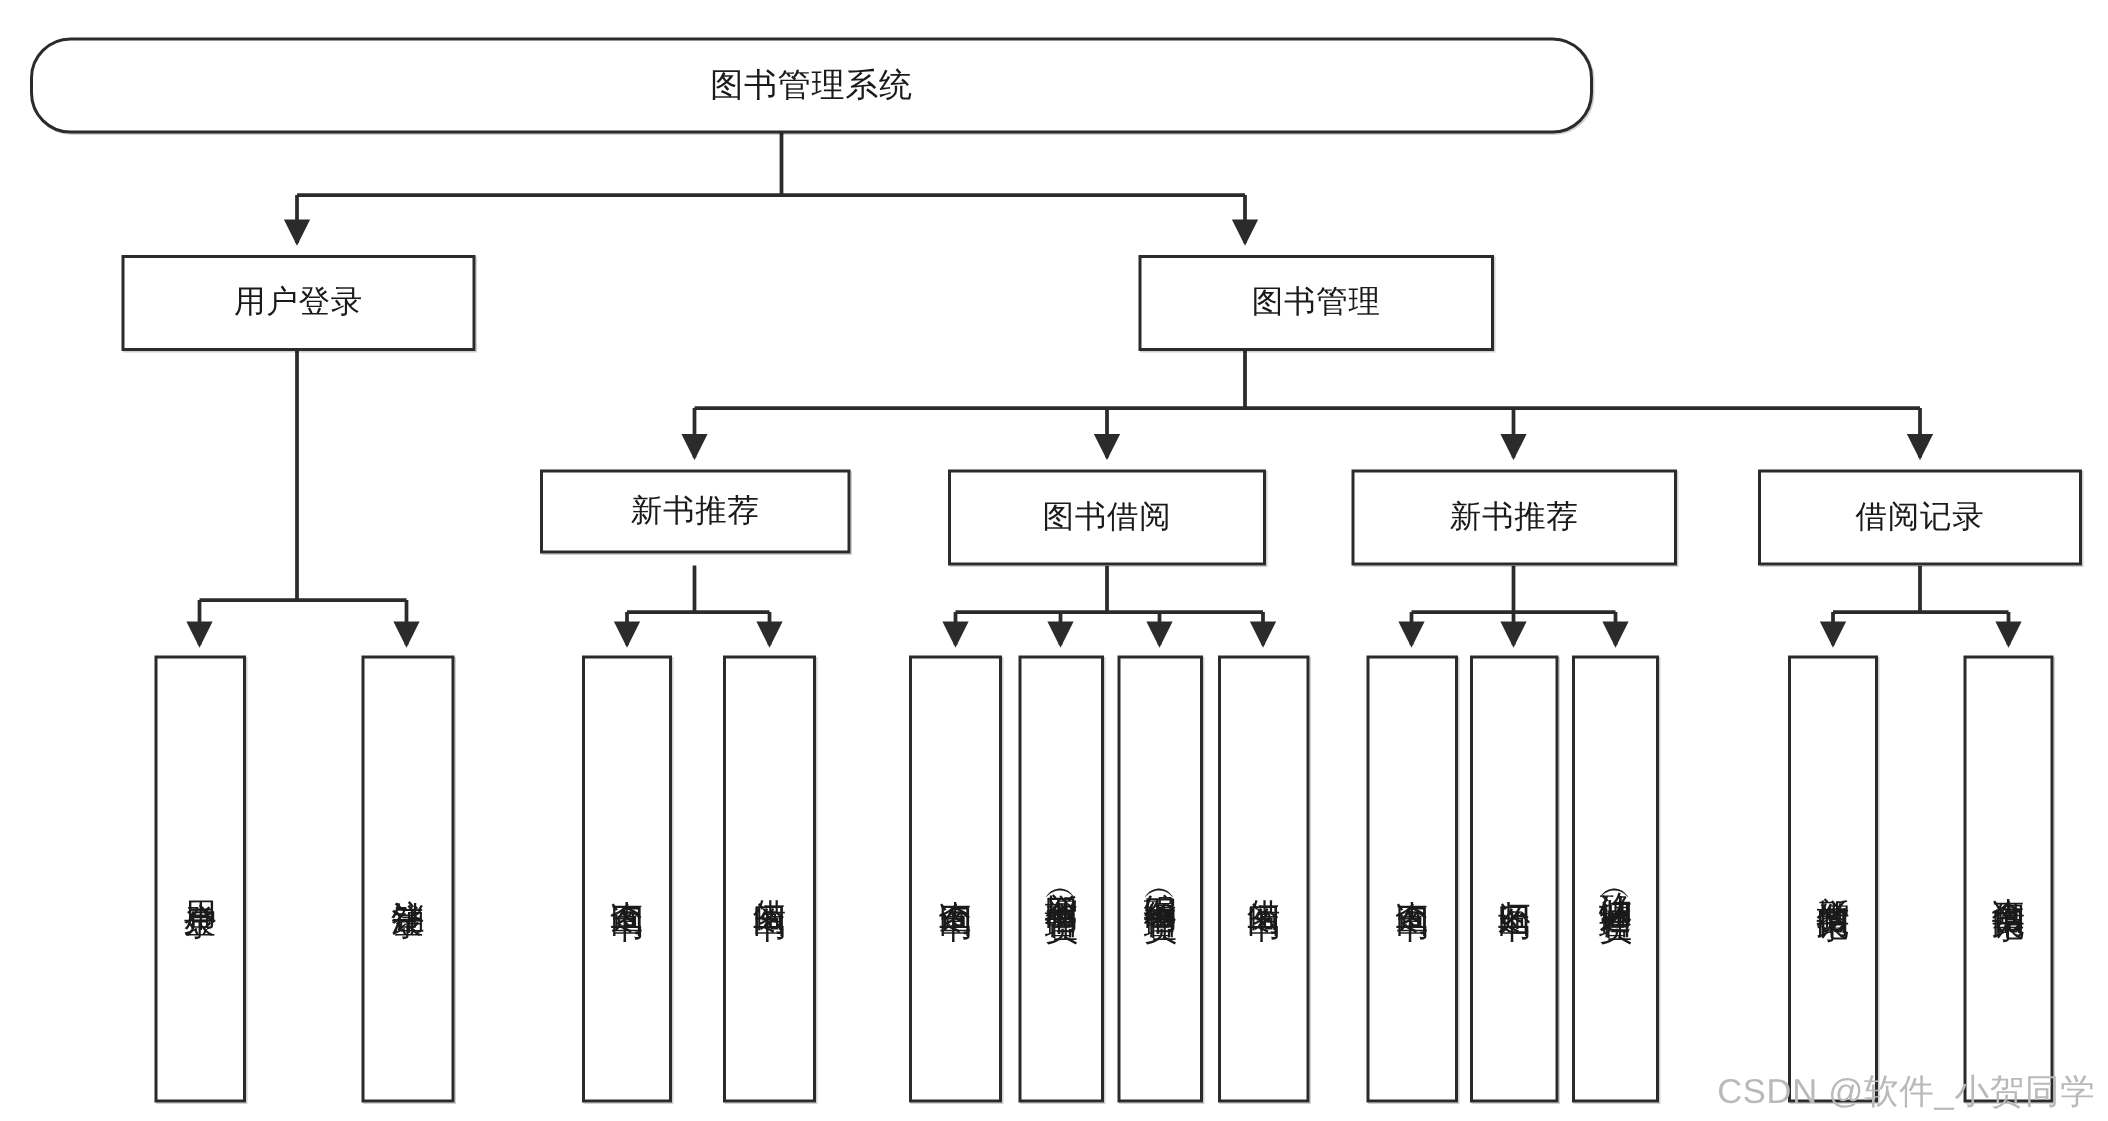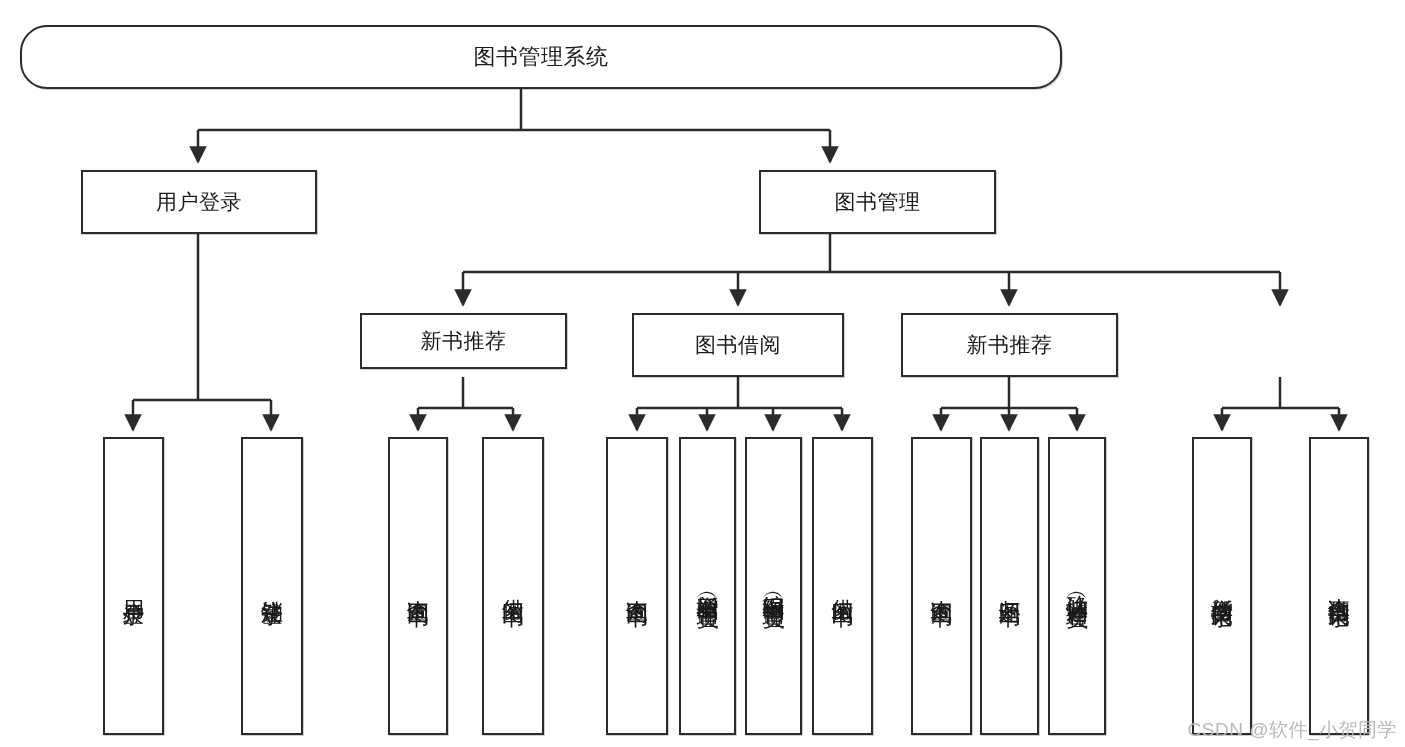--- a/index.html
+++ b/index.html
@@ -62,21 +62,21 @@
     font-size: 22px;
     line-height: 1.18;
     letter-spacing: 2px;
     white-space: normal;
     max-height: 100%;
   }
   .watermark {
     position: absolute;
     right: 8px;
     bottom: 4px;
-    font-size: 19px;
+    font-size: 23px;
     color: #b9b9b9;
     letter-spacing: 0.5px;
     user-select: none;
     white-space: nowrap;
   }
 </style>
 </head>
 <body>
 
 <div id="canvas">
@@ -148,20 +148,23 @@
   </div>
 
   <div class="node h" style="left:632px; top:313px; width:212px; height:64px;">
     <span class="label">图书借阅</span>
   </div>
 
   <div class="node h" style="left:901px; top:313px; width:217px; height:64px;">
     <span class="label">新书推荐</span>
   </div>
 
+  <div class="node h" style="left:1172px; top:313px; width:216px; height:64px;">
+    <span class="label">借阅记录</span>
+  </div>
 
   <div class="node v" style="left:103px; top:437px; width:61px; height:298px;">
     <span class="label">用户登录</span>
   </div>
 
   <div class="node v" style="left:241px; top:437px; width:62px; height:298px;">
     <span class="label">注销登录</span>
   </div>
 
   <div class="node v" style="left:388px; top:437px; width:60px; height:298px;">

